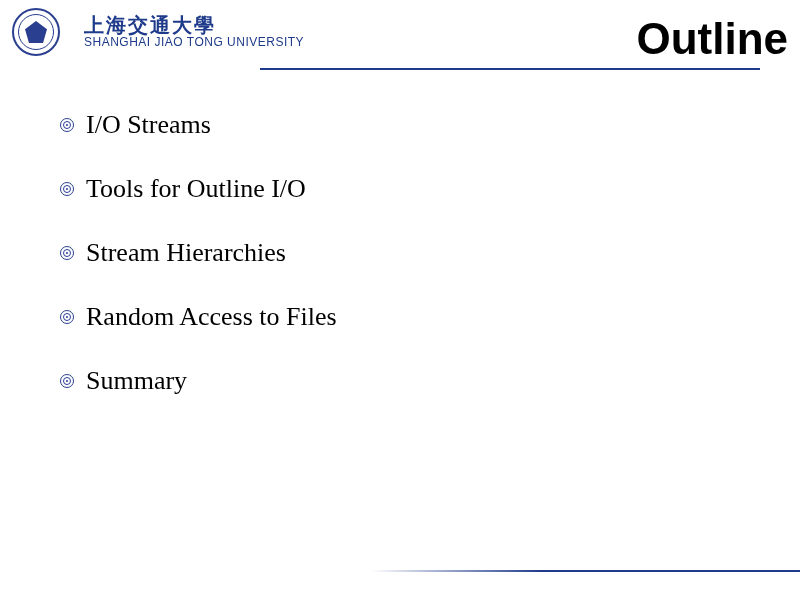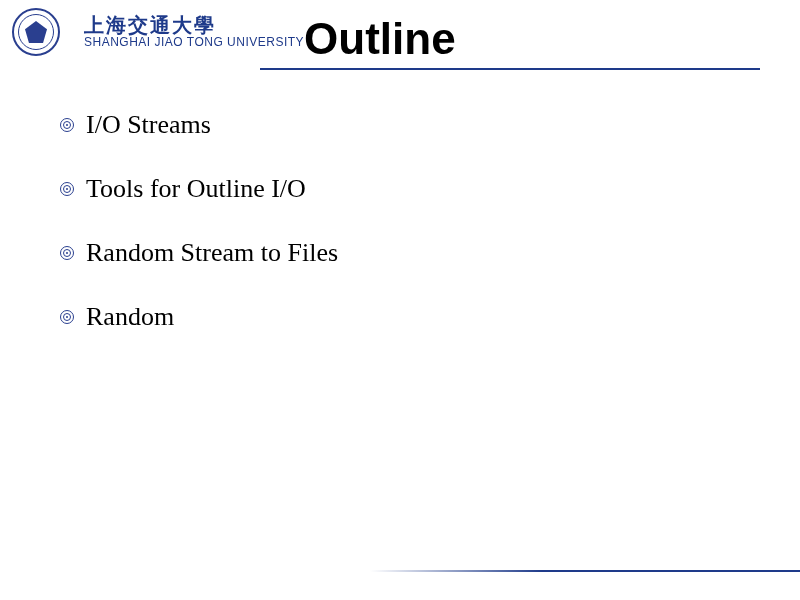--- a/index.html
+++ b/index.html
@@ -61,21 +61,21 @@
   }
   .logo-en {
     font-size: 12px;
     letter-spacing: 0.5px;
     color: #1e3a8a;
     font-family: Arial, sans-serif;
     text-transform: uppercase;
   }
   .title-wrap {
     flex: 1;
-    text-align: left;
+    text-align: right;
     padding-top: 6px;
   }
   .title {
     display: inline-block;
     font-size: 44px;
     font-weight: 700;
     font-family: Arial, Helvetica, sans-serif;
     color: #000;
   }
   .title-rule {
@@ -150,21 +150,25 @@
   <div class="bullet-item">
     <span class="bullet-icon"></span>
     <span class="bullet-text">I/O Streams</span>
   </div>
   <div class="bullet-item">
     <span class="bullet-icon"></span>
     <span class="bullet-text">Tools for Outline I/O</span>
   </div>
   <div class="bullet-item">
     <span class="bullet-icon"></span>
-    <span class="bullet-text">Random Stream to Files</span>
+    <span class="bullet-text">Stream Hierarchies</span>
   </div>
   <div class="bullet-item">
     <span class="bullet-icon"></span>
-    <span class="bullet-text">Random</span>
+    <span class="bullet-text">Random Access to Files</span>
+  </div>
+  <div class="bullet-item">
+    <span class="bullet-icon"></span>
+    <span class="bullet-text">Summary</span>
   </div>
 </div>
 
 <div class="footer-rule"></div>
 
 </body></html>

